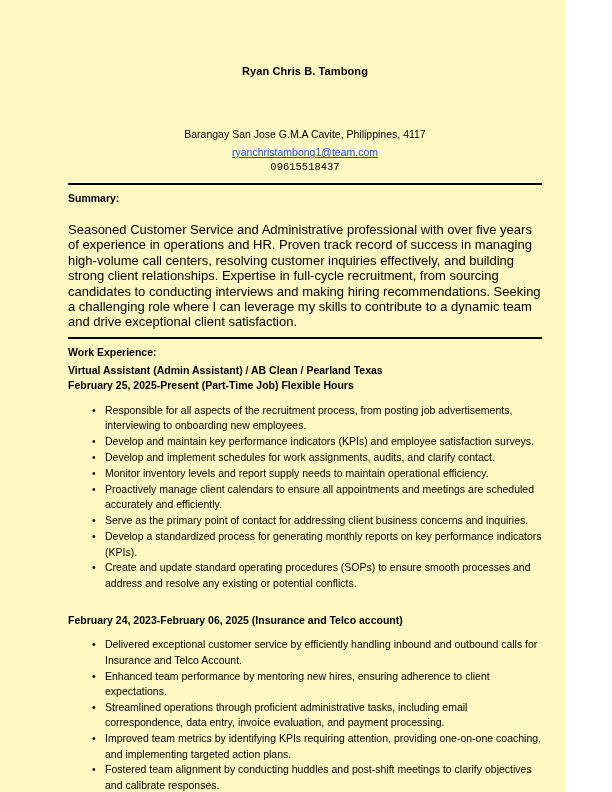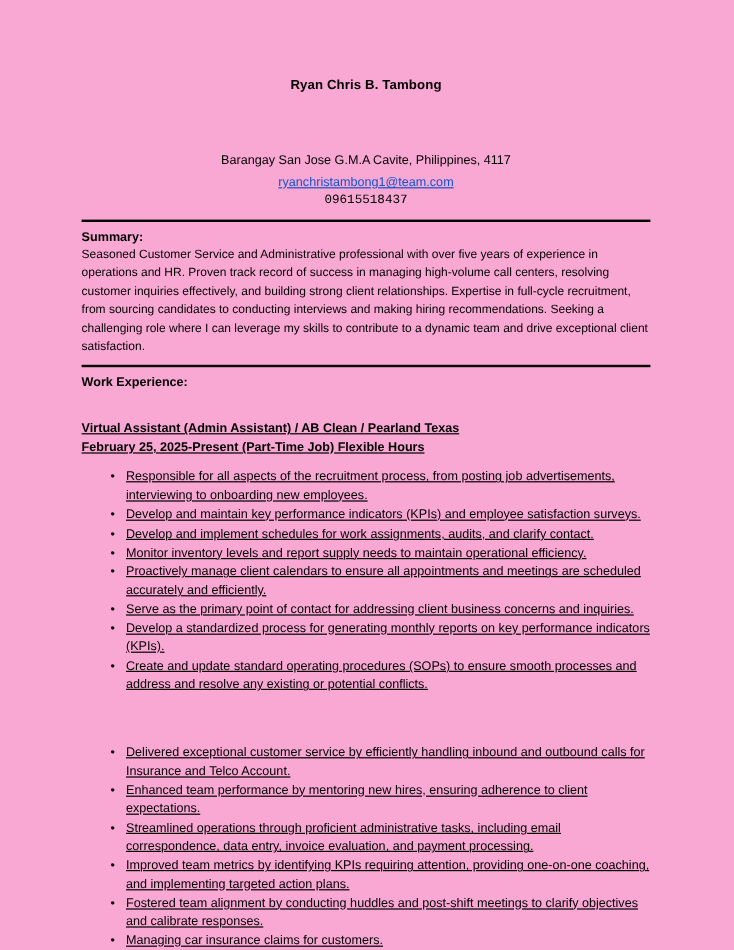--- a/index.html
+++ b/index.html
@@ -9,26 +9,26 @@
   }
   body {
     width: 612px;
     height: 792px;
     font-family: "Liberation Sans", sans-serif;
     color: #000000;
     -webkit-font-smoothing: antialiased;
   }
   .page {
     position: relative;
-    width: 612px;
+    width: 566px;
     height: 792px;
     box-sizing: border-box;
     padding: 12px;
     overflow: hidden;
-    background: #f9a8d4;
+    background: #fef9c3;
   }
   .content {
     position: absolute;
     left: 68px;
     top: 64px;
     width: 474px;
   }
 
   
   .header {
@@ -73,29 +73,29 @@
   
   .section-heading {
     font-size: 10.5px;
     font-weight: bold;
     line-height: 14px;
     margin: 0;
   }
 
   
   .summary-body {
-    font-size: 10px;
+    font-size: 13px;
     line-height: 15.4px;
+    margin-top: 17px;
     text-align: left;
   }
 
   
   .job {
-    margin-top: 24px;
-    text-decoration: underline;
+    margin-top: 4px;
   }
   .job-title {
     font-size: 10.5px;
     font-weight: bold;
     line-height: 15.5px;
     margin: 0;
   }
   .job-dates {
     font-size: 10.5px;
     font-weight: bold;
@@ -159,20 +159,21 @@
           <li><span class="marker">•</span><span>Proactively manage client calendars to ensure all appointments and meetings are scheduled accurately and efficiently.</span></li>
           <li><span class="marker">•</span><span>Serve as the primary point of contact for addressing client business concerns and inquiries.</span></li>
           <li><span class="marker">•</span><span>Develop a standardized process for generating monthly reports on key performance indicators (KPIs).</span></li>
           <li><span class="marker">•</span><span>Create and update standard operating procedures (SOPs) to ensure smooth processes and address and resolve any existing or potential conflicts.</span></li>
         </ul>
       </div>
 
       <div class="job-gap"></div>
 
       <div class="job">
+        <div class="job-dates">February 24, 2023-February 06, 2025 (Insurance and Telco account)</div>
         <ul class="bullets">
           <li><span class="marker">•</span><span>Delivered exceptional customer service by efficiently handling inbound and outbound calls for Insurance and Telco Account.</span></li>
           <li><span class="marker">•</span><span>Enhanced team performance by mentoring new hires, ensuring adherence to client expectations.</span></li>
           <li><span class="marker">•</span><span>Streamlined operations through proficient administrative tasks, including email correspondence, data entry, invoice evaluation, and payment processing.</span></li>
           <li><span class="marker">•</span><span>Improved team metrics by identifying KPIs requiring attention, providing one-on-one coaching, and implementing targeted action plans.</span></li>
           <li><span class="marker">•</span><span>Fostered team alignment by conducting huddles and post-shift meetings to clarify objectives and calibrate responses.</span></li>
           <li><span class="marker">•</span><span>Managing car insurance claims for customers.</span></li>
         </ul>
       </div>
 

